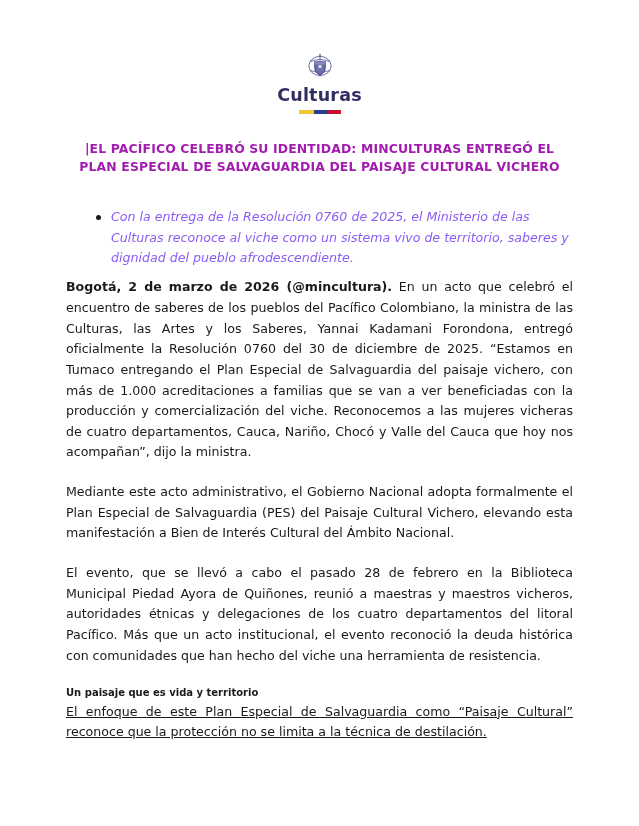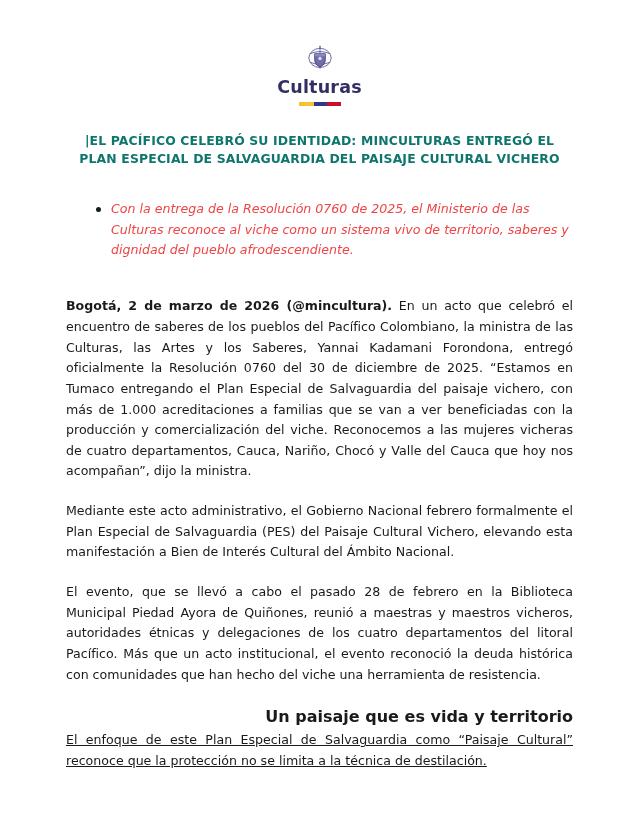--- a/index.html
+++ b/index.html
@@ -14,21 +14,21 @@
     font-family: "DejaVu Sans", "Liberation Sans", sans-serif;
     color: #1a1a1a;
     -webkit-font-smoothing: antialiased;
   }
 
   .page {
     position: relative;
     width: 639px;
     height: 712px;
     box-sizing: border-box;
-    padding: 8px 66px;
+    padding: 16px 66px;
   }
 
   
   .letterhead {
     padding-top: 34px;
     display: flex;
     flex-direction: column;
     align-items: center;
   }
   .crest {
@@ -58,67 +58,66 @@
 
   
   .doc-title {
     margin: 26px 0 0 0;
     padding: 0 4px;
     text-align: center;
     font-size: 12.4px;
     font-weight: bold;
     line-height: 1.52;
     letter-spacing: 0.15px;
-    color: #0f766e;
+    color: #a21caf;
   }
 
   
   .highlights {
     margin: 30px 0 0 0;
     padding: 0;
     list-style: none;
   }
   .highlight-item {
     position: relative;
     margin: 0 0 16px 0;
     padding-left: 45px;
     font-style: italic;
     font-size: 12.6px;
     line-height: 1.62;
-    color: #ef4444;
+    color: #8b5cf6;
   }
   .highlight-item:last-child { margin-bottom: 0; }
   .highlight-item .bullet-dot {
     position: absolute;
     left: 30px;
     top: 0.62em;
     width: 5px;
     height: 5px;
     border-radius: 50%;
     background: #1a1a1a;
   }
 
   
-  .body-copy { margin-top: 36px; }
+  .body-copy { margin-top: 9px; }
   .para {
     margin: 0 0 19px 0;
     font-size: 12.6px;
     line-height: 1.64;
     text-align: justify;
     text-justify: inter-word;
     color: #1a1a1a;
   }
   .para:last-child { margin-bottom: 0; }
   .para b, .subhead { font-weight: bold; }
   .subhead {
     margin: 0;
-    font-size: 16px;
+    font-size: 10px;
     line-height: 1.64;
     color: #1a1a1a;
-    text-align: right;
   }
   .para-tight { margin-top: 0; text-decoration: underline; }
 </style>
 </head>
 <body>
 
 <div class="page">
 
   <div class="letterhead">
     <span>
@@ -151,21 +150,21 @@
   <ul class="highlights">
     <li class="highlight-item">
       <span class="bullet-dot"></span>
       <span>Con la entrega de la Resolución 0760 de 2025, el Ministerio de las Culturas reconoce al viche como un sistema vivo de territorio, saberes y dignidad del pueblo afrodescendiente.</span>
     </li>
   </ul>
 
   <div class="body-copy">
     <p class="para"><b>Bogotá, 2 de marzo de 2026 (@mincultura).</b><span> En un acto que celebró el encuentro de saberes de los pueblos del Pacífico Colombiano, la ministra de las Culturas, las Artes y los Saberes, Yannai Kadamani Forondona, entregó oficialmente la Resolución 0760 del 30 de diciembre de 2025. “Estamos en Tumaco entregando el Plan Especial de Salvaguardia del paisaje vichero, con más de 1.000 acreditaciones a familias que se van a ver beneficiadas con la producción y comercialización del viche. Reconocemos a las mujeres vicheras de cuatro departamentos, Cauca, Nariño, Chocó y Valle del Cauca que hoy nos acompañan”, dijo la ministra.</span></p>
 
-    <p class="para">Mediante este acto administrativo, el Gobierno Nacional febrero formalmente el Plan Especial de Salvaguardia (PES) del Paisaje Cultural Vichero, elevando esta manifestación a Bien de Interés Cultural del Ámbito Nacional.</p>
+    <p class="para">Mediante este acto administrativo, el Gobierno Nacional adopta formalmente el Plan Especial de Salvaguardia (PES) del Paisaje Cultural Vichero, elevando esta manifestación a Bien de Interés Cultural del Ámbito Nacional.</p>
 
     <p class="para">El evento, que se llevó a cabo el pasado 28 de febrero en la Biblioteca Municipal Piedad Ayora de Quiñones, reunió a maestras y maestros vicheros, autoridades étnicas y delegaciones de los cuatro departamentos del litoral Pacífico. Más que un acto institucional, el evento reconoció la deuda histórica con comunidades que han hecho del viche una herramienta de resistencia.</p>
 
     <p class="subhead">Un paisaje que es vida y territorio</p>
     <p class="para para-tight">El enfoque de este Plan Especial de Salvaguardia como “Paisaje Cultural” reconoce que la protección no se limita a la técnica de destilación.</p>
   </div>
 
 </div>
 
 </body></html>

